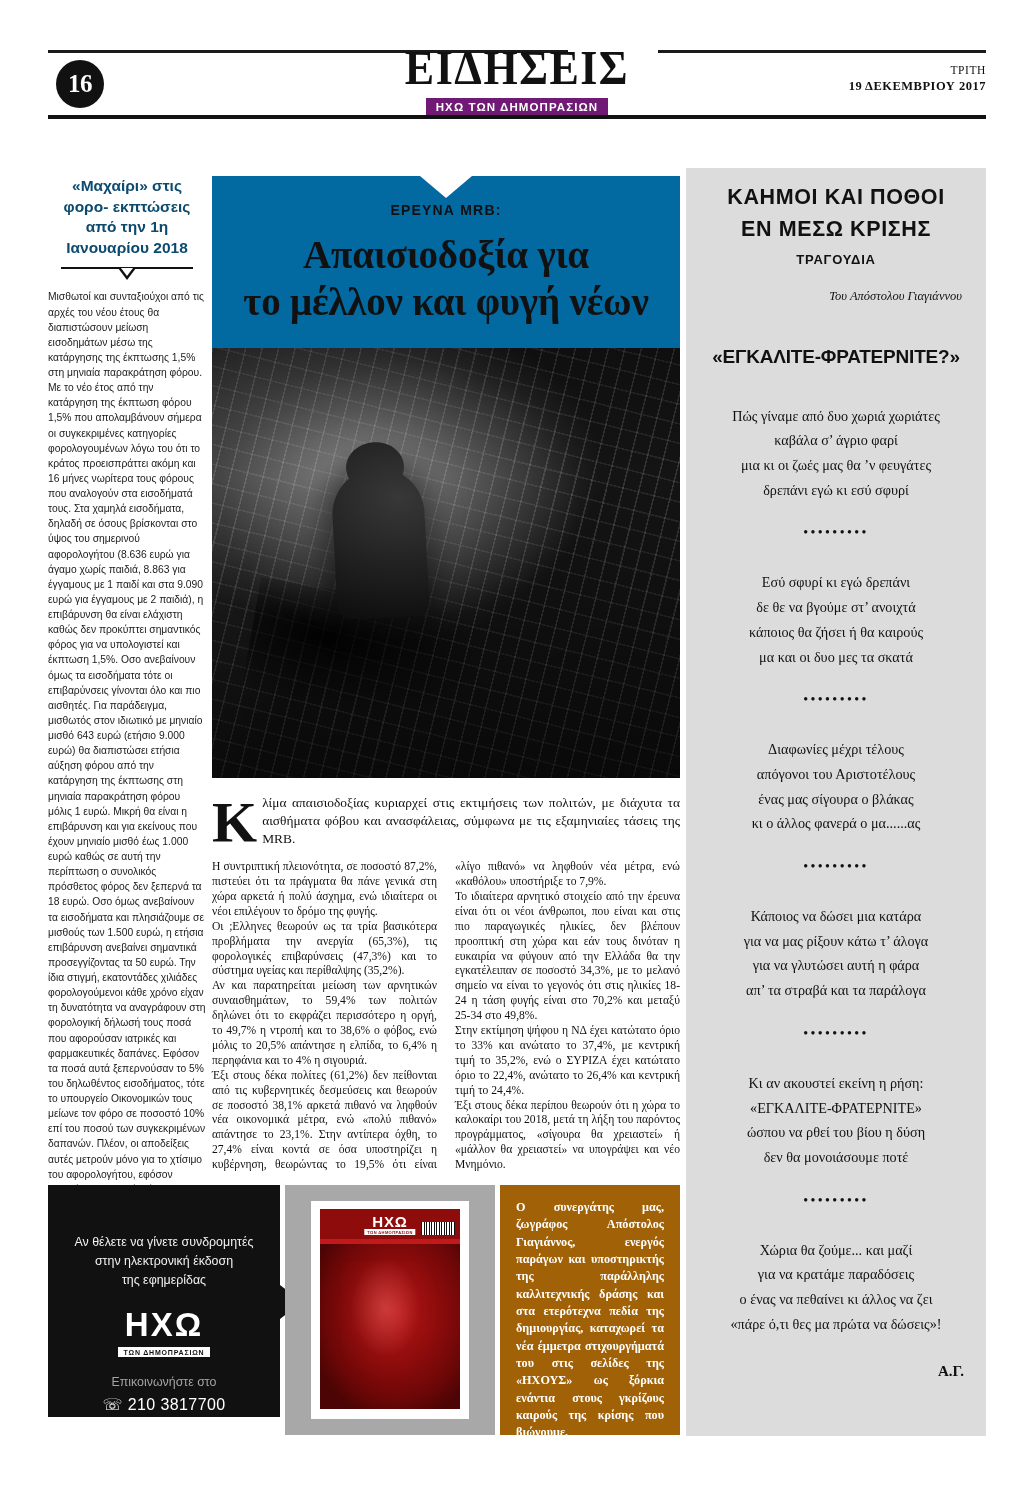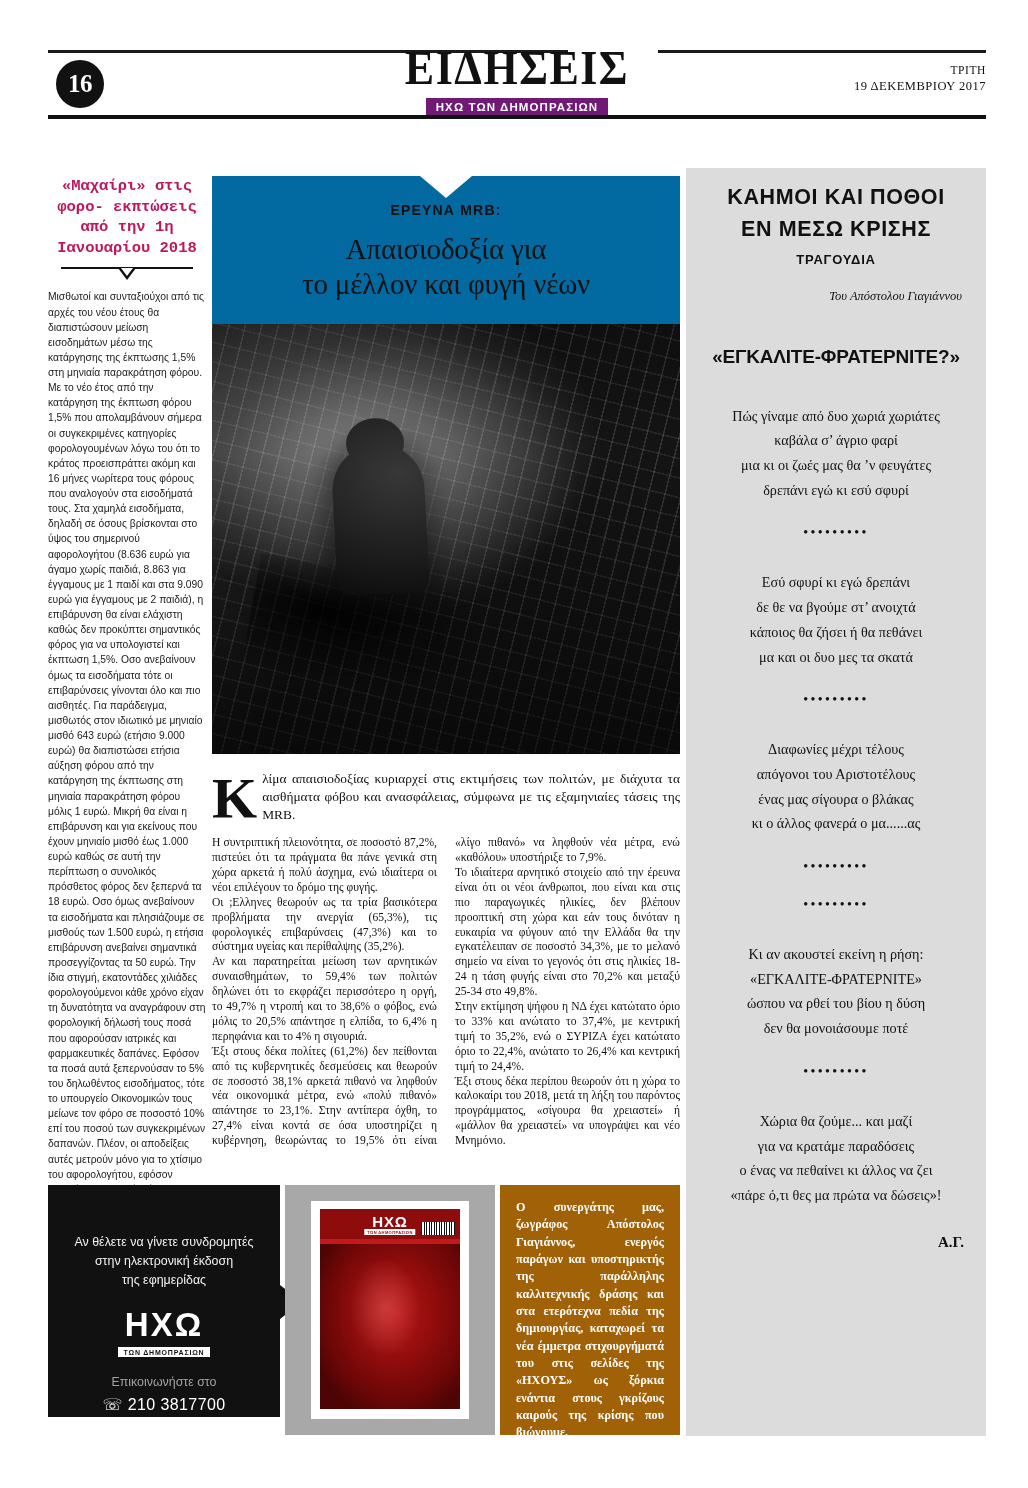--- a/index.html
+++ b/index.html
@@ -77,35 +77,35 @@
   .date-block {
     position: absolute; right: 0; top: 20px;
     text-align: right;
     font-family: "Liberation Serif", serif;
     color: #111;
   }
   .date-block .dayname {
     font-size: 11.5px; letter-spacing: 0.6px; font-weight: 400;
   }
   .date-block .datefull {
-    font-size: 12.5px; letter-spacing: 0.5px; font-weight: 400; margin-top: 3px;
+    font-size: 12.5px; letter-spacing: 0.5px; font-weight: 700; margin-top: 3px;
   }
 
   
   .col-left {
     position: absolute; left: 48px; top: 176px;
     width: 158px;
   }
   .left-head {
-    font-family: Liberation Mono, monospace;
+    font-family: Liberation Sans, sans-serif;
     font-weight: 700;
     font-size: 15.5px;
     line-height: 1.33;
     text-align: center;
-    color: #be185d;
+    color: #0c4a6e;
   }
   .left-flourish {
     margin: 9px auto 8px auto;
     width: 132px; height: 14px;
     position: relative;
   }
   .left-flourish .ln {
     position: absolute; left: 0; top: 0; width: 132px; height: 2px; background: #111;
   }
   .left-flourish .v {
@@ -154,22 +154,22 @@
   .kicker {
     font-family: "Liberation Sans", sans-serif;
     font-weight: 700;
     font-size: 14px;
     letter-spacing: 1.2px;
     color: #111;
     margin-bottom: 14px;
   }
   .headline {
     font-family: "Liberation Serif", serif;
-    font-weight: 400;
-    font-size: 29px;
+    font-weight: 700;
+    font-size: 39px;
     line-height: 1.20;
     color: #111;
     letter-spacing: -0.2px;
   }
   .photo {
     width: 468px; height: 430px;
     margin-top: 0;
     position: relative;
     overflow: hidden;
     background:
@@ -517,33 +517,39 @@
       <div>Πώς γίναμε από δυο χωριά χωριάτες</div>
       <div>καβάλα σ’ άγριο φαρί</div>
       <div>μια κι οι ζωές μας θα ’ν φευγάτες</div>
       <div>δρεπάνι εγώ κι εσύ σφυρί</div>
     </div>
     <div class="dotsep">•••••••••</div>
 
     <div class="stanza">
       <div>Εσύ σφυρί κι εγώ δρεπάνι</div>
       <div>δε θε να βγούμε στ’ ανοιχτά</div>
-      <div>κάποιος θα ζήσει ή θα πεθάνει</div>
+      <div>κάποιος θα ζήσει ή θα καιρούς</div>
       <div>μα και οι δυο μες τα σκατά</div>
     </div>
     <div class="dotsep">•••••••••</div>
 
     <div class="stanza">
       <div>Διαφωνίες μέχρι τέλους</div>
       <div>απόγονοι του Αριστοτέλους</div>
       <div>ένας μας σίγουρα ο βλάκας</div>
       <div>κι ο άλλος φανερά ο μα......ας</div>
     </div>
     <div class="dotsep">•••••••••</div>
 
+    <div class="stanza">
+      <div>Κάποιος να δώσει μια κατάρα</div>
+      <div>για να μας ρίξουν κάτω τ’ άλογα</div>
+      <div>για να γλυτώσει αυτή η φάρα</div>
+      <div>απ’ τα στραβά και τα παράλογα</div>
+    </div>
     <div class="dotsep">•••••••••</div>
 
     <div class="stanza">
       <div>Κι αν ακουστεί εκείνη η ρήση:</div>
       <div>«ΕΓΚΑΛΙΤΕ-ΦΡΑΤΕΡΝΙΤΕ»</div>
       <div>ώσπου να ρθεί του βίου η δύση</div>
       <div>δεν θα μονοιάσουμε ποτέ</div>
     </div>
     <div class="dotsep">•••••••••</div>
 

